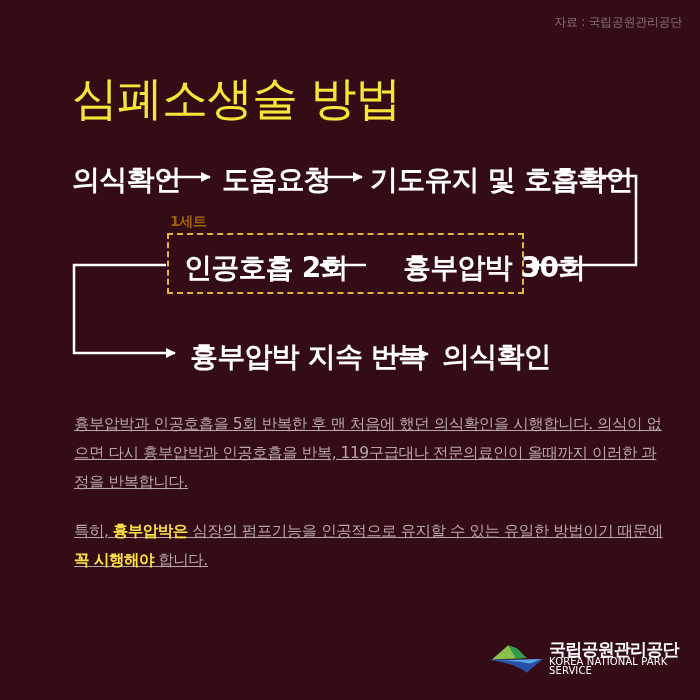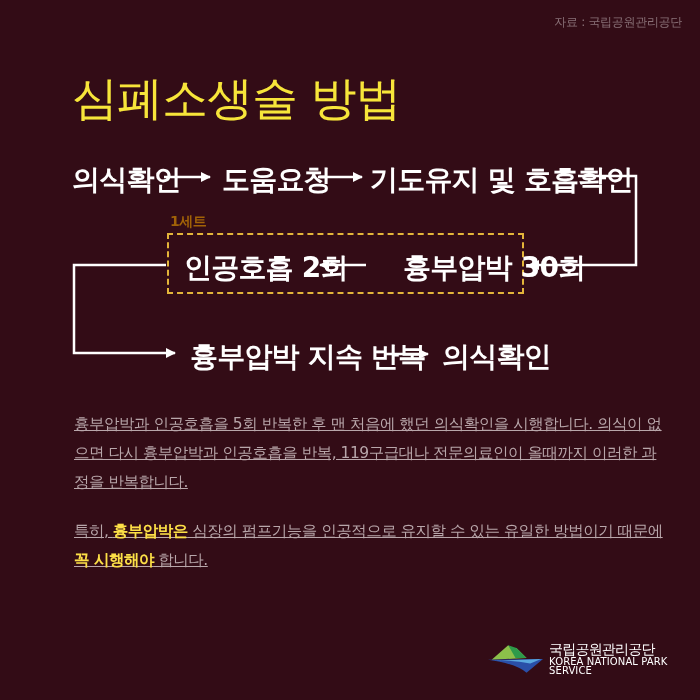--- a/index.html
+++ b/index.html
@@ -33,21 +33,21 @@
   }
   svg.flow { position: absolute; left: 0; top: 0; pointer-events: none; }
   .para {
     position: absolute; left: 74px; width: 590px;
     font-size: 15.5px; line-height: 29px; color: #b8a6aa;
     letter-spacing: -0.5px; margin: 0; text-decoration: underline;
   }
   .para b { color: #fde047; font-weight: bold; }
   .logo { position: absolute; left: 488px; top: 640px; display: flex; align-items: center; }
   .logo-text { margin-left: 6px; }
-  .logo-ko { font-size: 14px; font-weight: normal; color: #fff; letter-spacing: -0.8px; line-height: 16px; }
+  .logo-ko { font-size: 17px; font-weight: bold; color: #fff; letter-spacing: -0.8px; line-height: 16px; }
   .logo-en { font-size: 10px; color: #fff; letter-spacing: 0.1px; line-height: 9px; }
 </style>
 </head>
 <body>
 
 <div class="source">자료 : 국립공원관리공단</div>
 
 <h1 class="title">심폐소생술 방법</h1>
 
 <svg class="flow" width="700" height="700">

